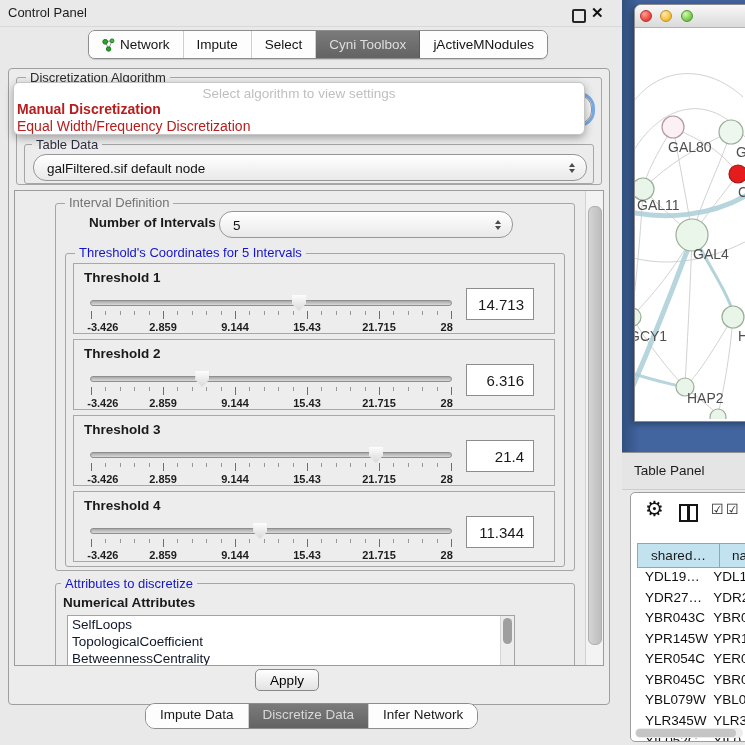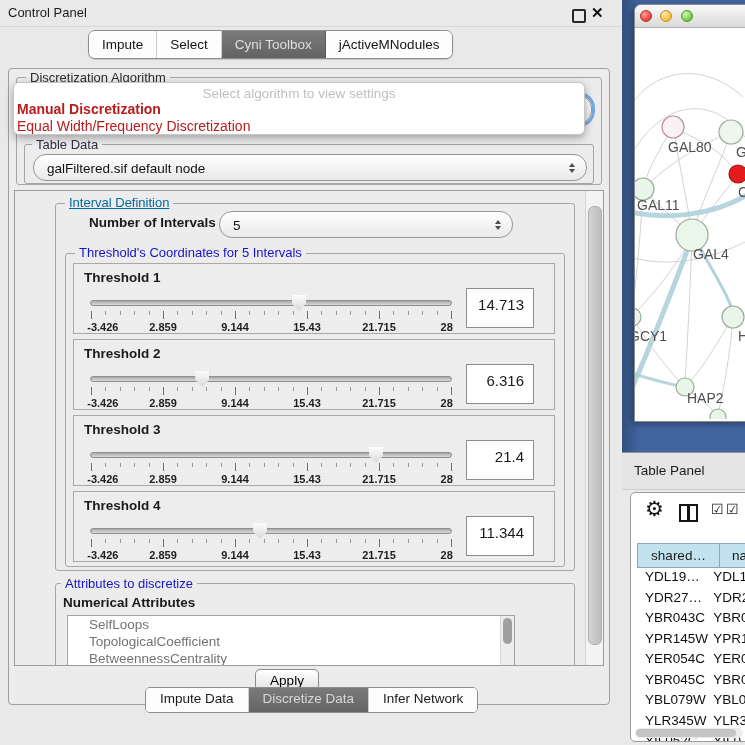--- a/index.html
+++ b/index.html
@@ -21,21 +21,21 @@
   .tab:last-child{border-right:none;}
   .tab.active{background:linear-gradient(#7b7b7b,#636363);color:#dedede;border-right:1px solid #5a5a5a;}
   .tabicon{display:inline-flex;}
   
   .outer-panel{position:absolute;left:8px;top:68px;width:600px;height:635px;background:#ececec;
                border:1px solid #9f9f9f;border-radius:4px;}
   .group{position:absolute;border:1px solid #a6a6a6;border-radius:3px;}
   .gtitle{position:absolute;font-size:13px;background:#ececec;padding:0 4px;white-space:nowrap;}
   .gtitle.dark{color:#2c2c2c;}
   .gtitle.navy{color:#2e2e40;}
-  .gtitle.green{color:#0369a1;text-decoration:underline;}
+  .gtitle.green{color:#737373;}
   .gtitle.blue{color:#1414cc;}
   .algo-group{left:16px;top:77px;width:584px;height:106px;}
   .algo-title{left:26px;top:70px;z-index:2;}
   .td-group{left:24px;top:144px;width:568px;height:38px;z-index:3;}
   .td-title{left:32px;top:137px;z-index:4;}
   
   .combo{position:absolute;background:linear-gradient(#ffffff,#e9e9e9);border:1px solid #979797;
          border-radius:13px;font-size:13.5px;color:#111;}
   .combo .combo-text{position:absolute;left:13px;top:50%;transform:translateY(-50%);white-space:nowrap;}
   .spin{position:absolute;right:10px;top:50%;transform:translateY(-50%);width:7px;height:10px;}
@@ -70,34 +70,34 @@
   .track{position:absolute;left:0;right:0;top:8px;height:4px;border:1px solid #8f8f8f;border-radius:3px;
          background:linear-gradient(#a8a8a8,#dadada);}
   .thumb{position:absolute;top:3px;width:14px;height:16px;
          clip-path:polygon(0 0,100% 0,100% 55%,50% 100%,0 55%);
          background:linear-gradient(#fdfdfd,#d8d8d8);filter:drop-shadow(0 0 1px #6f6f6f);}
   .ticks{position:absolute;left:1px;right:1px;top:19px;height:9px;}
   .tick{position:absolute;top:0;width:1px;height:4px;background:#979797;}
   .tick.major{height:8px;background:#6e6e6e;}
   .ticklabels{position:absolute;left:1px;right:1px;top:29px;height:12px;font-size:11px;font-weight:bold;color:#1d1d1d;}
   .ticklabels span{position:absolute;white-space:nowrap;}
-  .thr-value{position:absolute;right:20px;top:24px;width:68px;height:40px;background:#fff;border:1px solid #8d8d8d;
+  .thr-value{position:absolute;right:20px;top:24px;width:68px;height:32px;background:#fff;border:1px solid #8d8d8d;
              font-size:15px;line-height:32px;text-align:right;padding-right:9px;box-sizing:border-box;}
   .attr-group{left:40px;top:392px;width:518px;height:120px;}
   .attr-title{left:46px;top:385px;}
   .numattr-label{position:absolute;left:48px;top:404px;font-size:13.5px;font-weight:bold;}
   .attr-list{position:absolute;left:52px;top:424px;width:446px;height:60px;background:#fff;border:1px solid #a3a3a3;overflow:hidden;}
-  .attr-item{font-size:13.5px;line-height:17px;padding-left:21px;color:#737373;white-space:nowrap;}
+  .attr-item{font-size:13.5px;line-height:17px;padding-left:4px;color:#0f172a;white-space:nowrap;}
   .list-scrollbar{position:absolute;right:0;top:0;width:13px;height:100%;background:#ededed;border-left:1px solid #d5d5d5;}
   .list-thumb{position:absolute;left:1.5px;top:2px;width:9px;height:26px;border-radius:5px;background:#9f9f9f;}
   
   .apply{position:absolute;left:255px;top:669px;width:64px;height:22px;border:1px solid #898989;border-radius:5px;
          background:linear-gradient(#ffffff,#e2e2e2);font-size:13.5px;font-family:inherit;z-index:5;}
-  .btabbar{position:absolute;left:145px;top:687px;height:24px;display:flex;background:#fff;z-index:6;
-           border:1px solid #8d8d8d;border-radius:5px;overflow:hidden;}
+  .btabbar{position:absolute;left:145px;top:703px;height:24px;display:flex;background:#fff;z-index:6;
+           border:1px solid #8d8d8d;border-radius:10px;overflow:hidden;}
   .btab{padding:0 14px;line-height:22px;font-size:13.5px;background:#fdfdfd;border-right:1px solid #cfcfcf;white-space:nowrap;}
   .btab:last-child{border-right:none;}
   .btab.active{background:linear-gradient(#7b7b7b,#636363);color:#d8d8d8;}
   
   .desktop{position:absolute;left:622px;top:0;width:123px;height:452px;
            background:linear-gradient(90deg,#31507f,#42649f 14%);}
   .netwindow{position:absolute;left:634px;top:4px;width:120px;height:416px;background:#fff;
              border:1px solid #8c8c8c;border-radius:7px 0 0 0;box-shadow:-2px 2px 6px rgba(0,0,0,.35);}
   .net-titlebar{position:absolute;left:0;top:0;right:0;height:22px;border-radius:7px 0 0 0;
                 background:linear-gradient(#f8f8f8,#dadada);border-bottom:1px solid #b2b2b2;}
@@ -130,20 +130,31 @@
 </head>
 <body>
 
 <div class="titlebar">
   <span class="title">Control Panel</span>
   <span class="float-btn"></span>
   <span class="close-btn">✕</span>
 </div>
 
 <div class="tabbar" id="tabbar">
+    <div class="tab">
+      <span class="tabicon">
+        <svg width="13" height="14" viewBox="0 0 13 14">
+          <path d="M3.2 3.8 L10 2.8 M3.2 3.8 L6.6 11 M10 2.8 L6.6 11" stroke="#9a9a9a" stroke-width="1" fill="none"></path>
+          <circle cx="3.2" cy="3.8" r="2.4" fill="#2fa12f" stroke="#1d7a1d"></circle>
+          <circle cx="10" cy="2.8" r="1.9" fill="#49b849" stroke="#1d7a1d"></circle>
+          <circle cx="6.6" cy="11" r="2.2" fill="#2fa12f" stroke="#1d7a1d"></circle>
+        </svg>
+      </span>
+      <span>Network</span>
+    </div>
     <div class="tab">
       <span>Impute</span>
     </div>
     <div class="tab">
       <span>Select</span>
     </div>
     <div class="tab active">
       <span>Cyni Toolbox</span>
     </div>
     <div class="tab">

